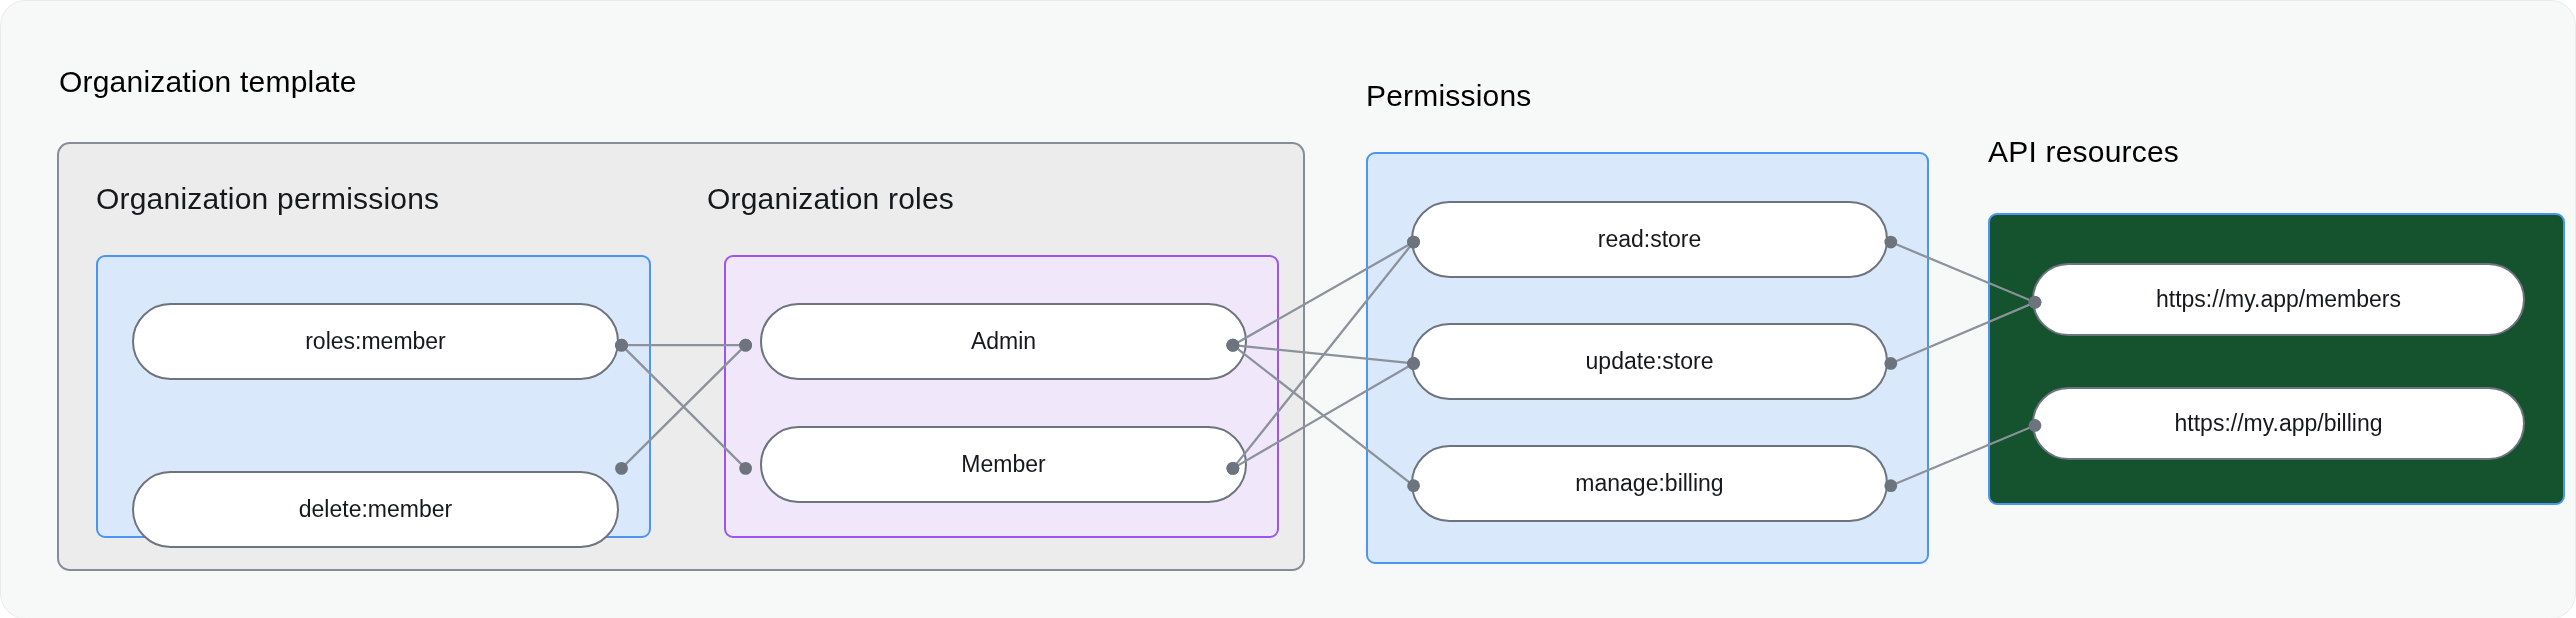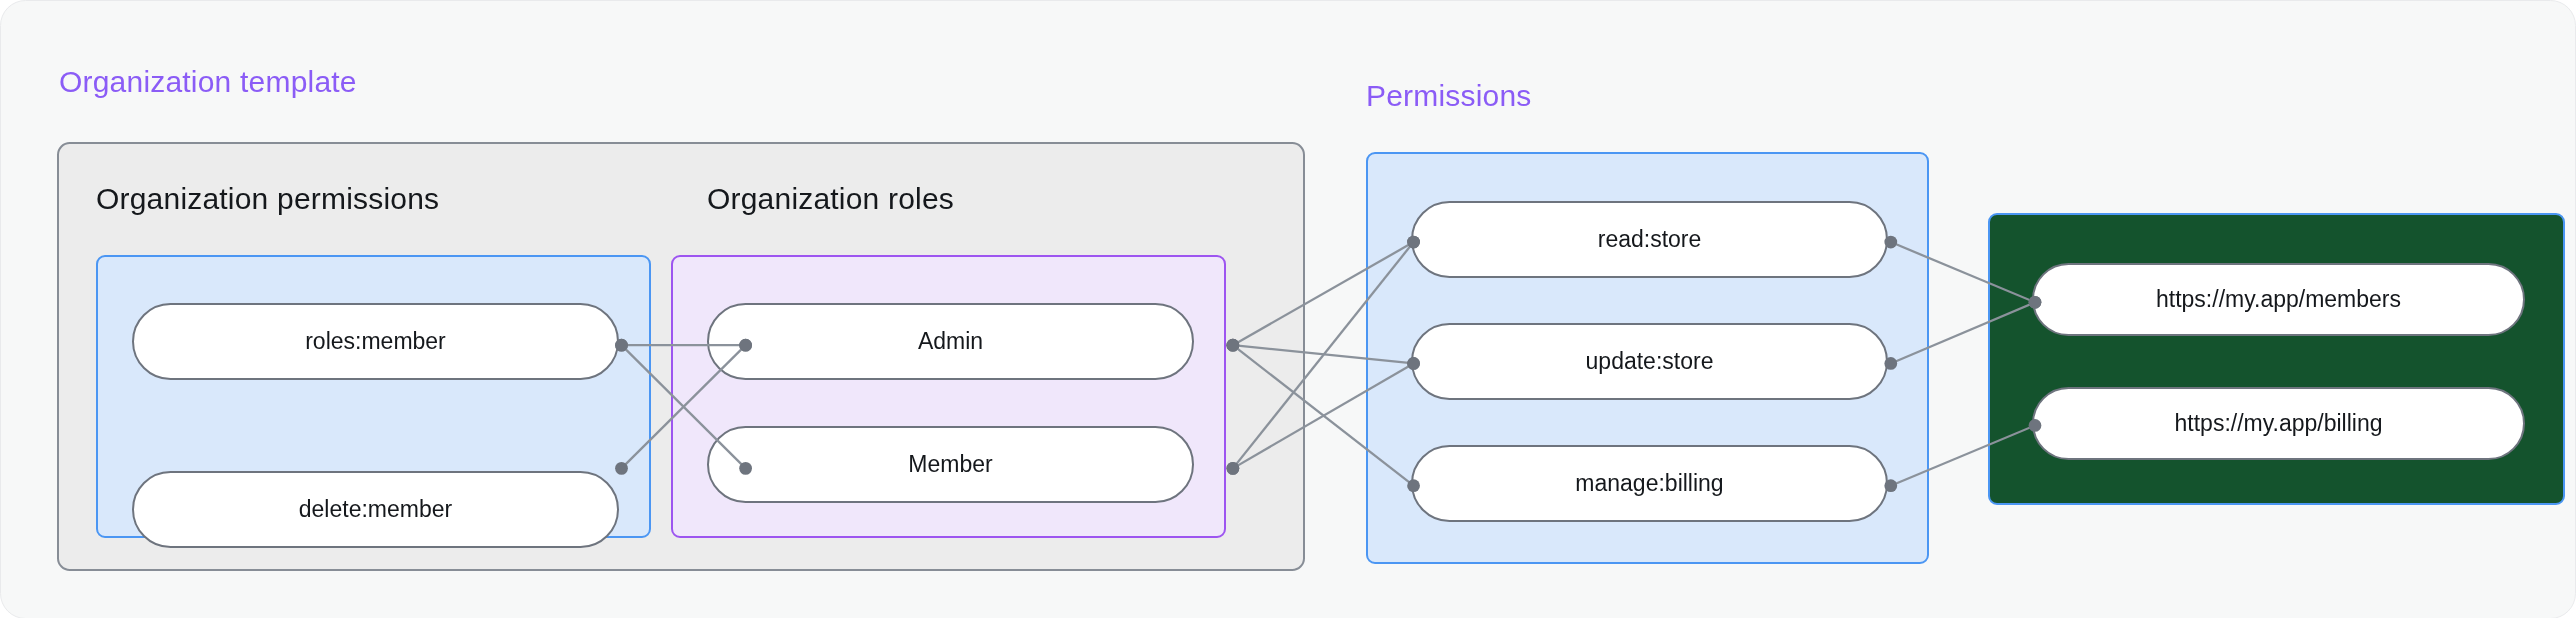--- a/index.html
+++ b/index.html
@@ -13,21 +13,21 @@
     border: 1.8px solid #e9eaec;
     border-radius: 25.6px;
     overflow: hidden;
     color: #15181c;
   }
   .section-title {
     position: absolute;
     font-size: 30px;
     font-weight: 500;
     letter-spacing: 0.2px;
-    color: #8b5cf6;
+    color: #000000;
     white-space: nowrap;
   }
   .panel { position: absolute; padding-left: 27px; }
   .panel.gray {
     background: #ececec;
     border: 2.7px solid #878d96;
     border-radius: 12.8px;
   }
   .panel.blue {
     background: #d9e8fb;
@@ -83,34 +83,35 @@
 
     <div class="inner-title" style="left:37px; top:38px;">Organization permissions</div>
 
     <div class="panel blue" style="left:37px; top:111px; width:555px; height:283px;">
       <div class="pill" style="left:34px; top:46px; width:487px; height:77px;">roles:member</div>
       <div class="pill" style="left:34px; top:169px; width:487px; height:77px;margin-top:45px;">delete:member</div>
     </div>
 
     <div class="inner-title" style="left:648px; top:38px;">Organization roles</div>
 
-    <div class="panel purple" style="left:612px; top:111px; width:555px; height:283px;">
+    <div class="panel purple" style="left:665px; top:111px; width:555px; height:283px;">
       <div class="pill" style="left:34px; top:46px; width:487px; height:77px;">Admin</div>
       <div class="pill" style="left:34px; top:169px; width:487px; height:77px;">Member</div>
     </div>
   </div>
 
   <div class="section-title" style="left:1365px; top:78px;">Permissions</div>
 
   <div class="panel blue" style="left:1365px; top:151px; width:563px; height:412px;">
     <div class="pill" style="left:43px; top:47px; width:477px; height:77px;">read:store</div>
     <div class="pill" style="left:43px; top:169px; width:477px; height:77px;">update:store</div>
     <div class="pill" style="left:43px; top:291px; width:477px; height:77px;">manage:billing</div>
   </div>
 
+  <div class="section-title" style="left:1987px; top:134px;">API resources</div>
 
   <div class="panel blue-light" style="left:1987px; top:212px; width:577px; height:292px;">
     <div class="pill" style="left:42px; top:48px; width:493px; height:73px;">https://my.app/members</div>
     <div class="pill" style="left:42px; top:172px; width:493px; height:73px;">https://my.app/billing</div>
   </div>
 
   <svg id="edge-layer" width="2576" height="619" viewBox="0 0 2823 678">
       <line x1="680" y1="377" x2="816" y2="377" stroke="#8b929b" stroke-width="2.5"></line>
       <circle cx="680" cy="377" r="7" fill="#6e747e"></circle>
       <circle cx="816" cy="377" r="7" fill="#6e747e"></circle>

